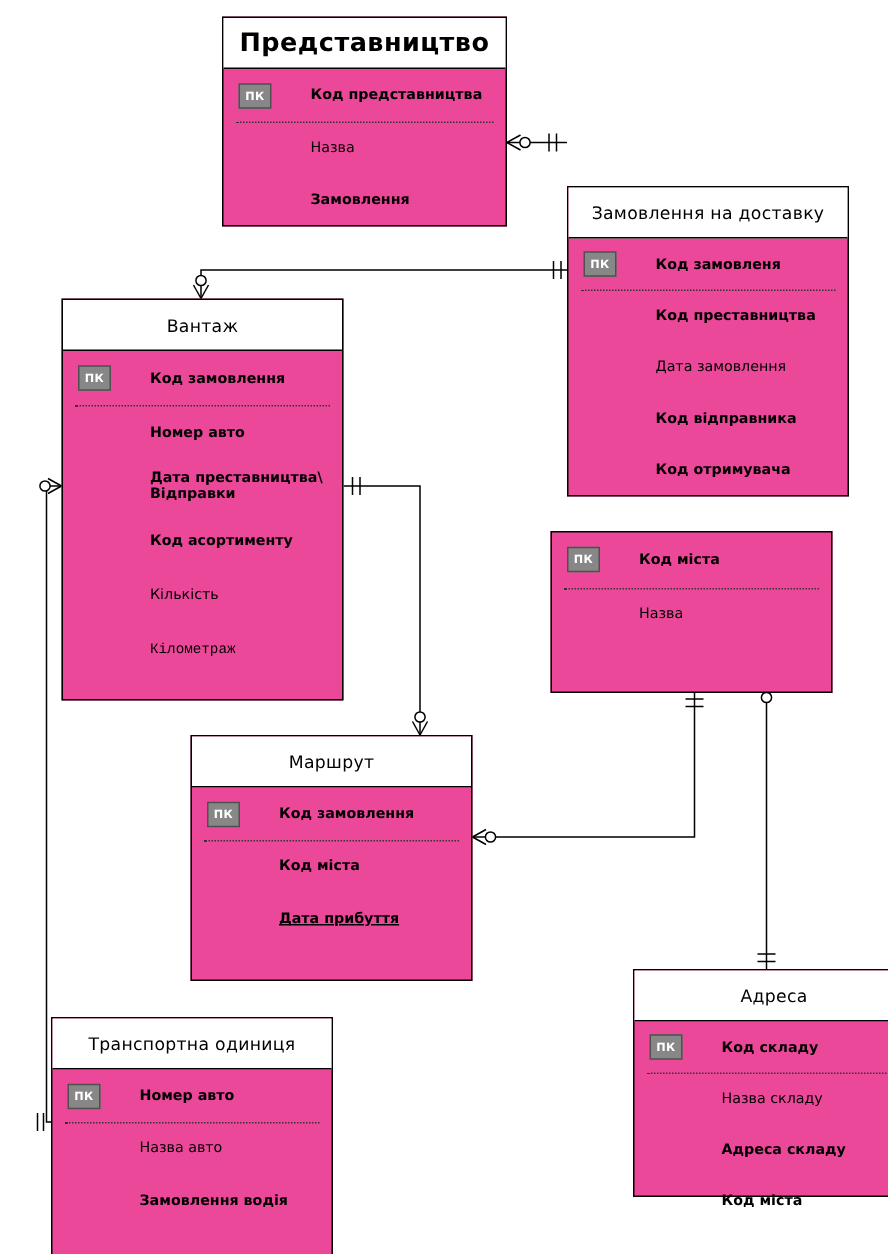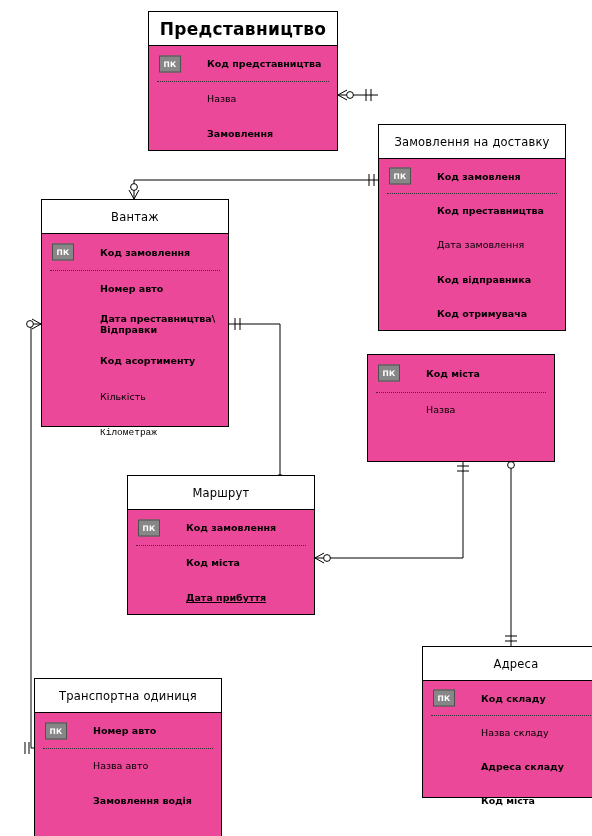--- a/index.html
+++ b/index.html
@@ -148,41 +148,41 @@
       <div class="ent-title">Замовлення на доставку</div>
       <div class="ent-body" style="height: 172px;">
         <div class="attr bold" style="height: 34.4px;"><span class="pkbadge">ПК</span><span>Код замовленя</span></div>
         <div class="pkdiv" style="top: 34.4px;"></div>
         <div class="attr bold" style="height: 34.4px;"><span>Код преставництва</span></div>
         <div class="attr" style="height: 34.4px;"><span>Дата замовлення</span></div>
         <div class="attr bold" style="height: 34.4px;"><span>Код відправника</span></div>
         <div class="attr bold" style="height: 34.4px;"><span>Код отримувача</span></div>
       </div>
     </div>
-    <div class="entity" style="left: 41px; top: 199px; width: 188px; height: 228px;">
+    <div class="entity" style="left: 41px; top: 199px; width: 188px; height: 268px;">
       <div class="ent-title">Вантаж</div>
       <div class="ent-body" style="height: 217px;">
         <div class="attr bold" style="height: 36.1667px;"><span class="pkbadge">ПК</span><span>Код замовлення</span></div>
         <div class="pkdiv" style="top: 36.1667px;"></div>
         <div class="attr bold" style="height: 36.1667px;"><span>Номер авто</span></div>
         <div class="attr bold" style="height: 36.1667px;"><span>Дата преставництва\
 Відправки</span></div>
         <div class="attr bold" style="height: 36.1667px;"><span>Код асортименту</span></div>
         <div class="attr" style="height: 36.1667px;"><span>Кількість</span></div>
         <div class="attr" style="height: 36.1667px; font-family: Liberation Mono, monospace;"><span>Кілометраж</span></div>
       </div>
     </div>
     <div class="entity" style="left: 367px; top: 354px; width: 188px; height: 108px;">
       <div class="ent-body" style="height: 73px;">
         <div class="attr bold" style="height: 36.5px;"><span class="pkbadge">ПК</span><span>Код міста</span></div>
         <div class="pkdiv" style="top: 36.5px;"></div>
         <div class="attr" style="height: 36.5px;"><span>Назва</span></div>
       </div>
     </div>
-    <div class="entity" style="left: 127px; top: 475px; width: 188px; height: 140px;">
+    <div class="entity" style="left: 127px; top: 490px; width: 188px; height: 164px;">
       <div class="ent-title">Маршрут</div>
       <div class="ent-body" style="height: 105px;">
         <div class="attr bold" style="height: 35px;"><span class="pkbadge">ПК</span><span>Код замовлення</span></div>
         <div class="pkdiv" style="top: 35px;"></div>
         <div class="attr bold" style="height: 35px;"><span>Код міста</span></div>
         <div class="attr bold" style="height: 35px; text-decoration: underline;"><span>Дата прибуття</span></div>
       </div>
     </div>
     <div class="entity" style="left: 390px; top: 646px; width: 188px; height: 152px; margin-left: 32px;">
       <div class="ent-title">Адреса</div>

